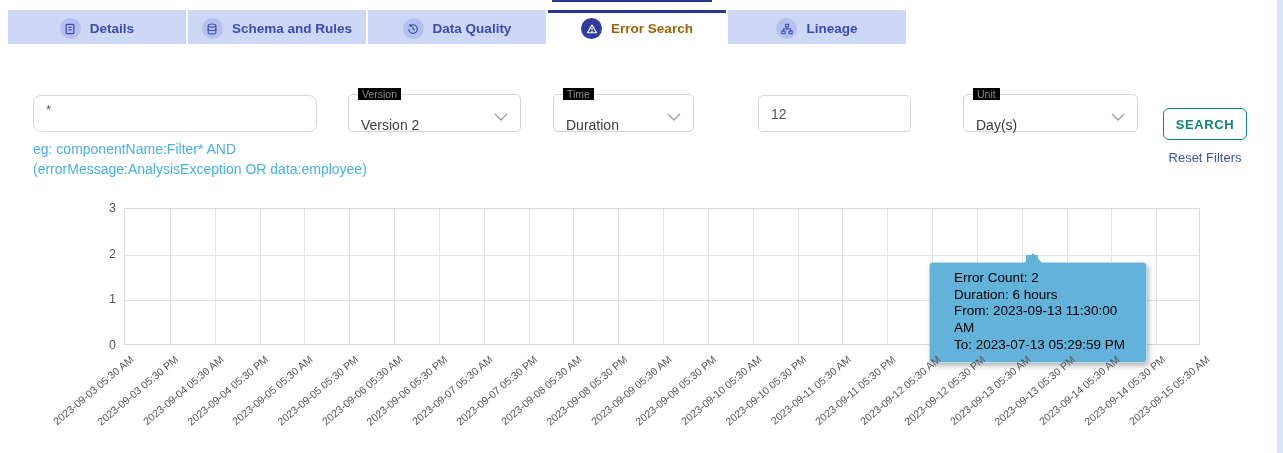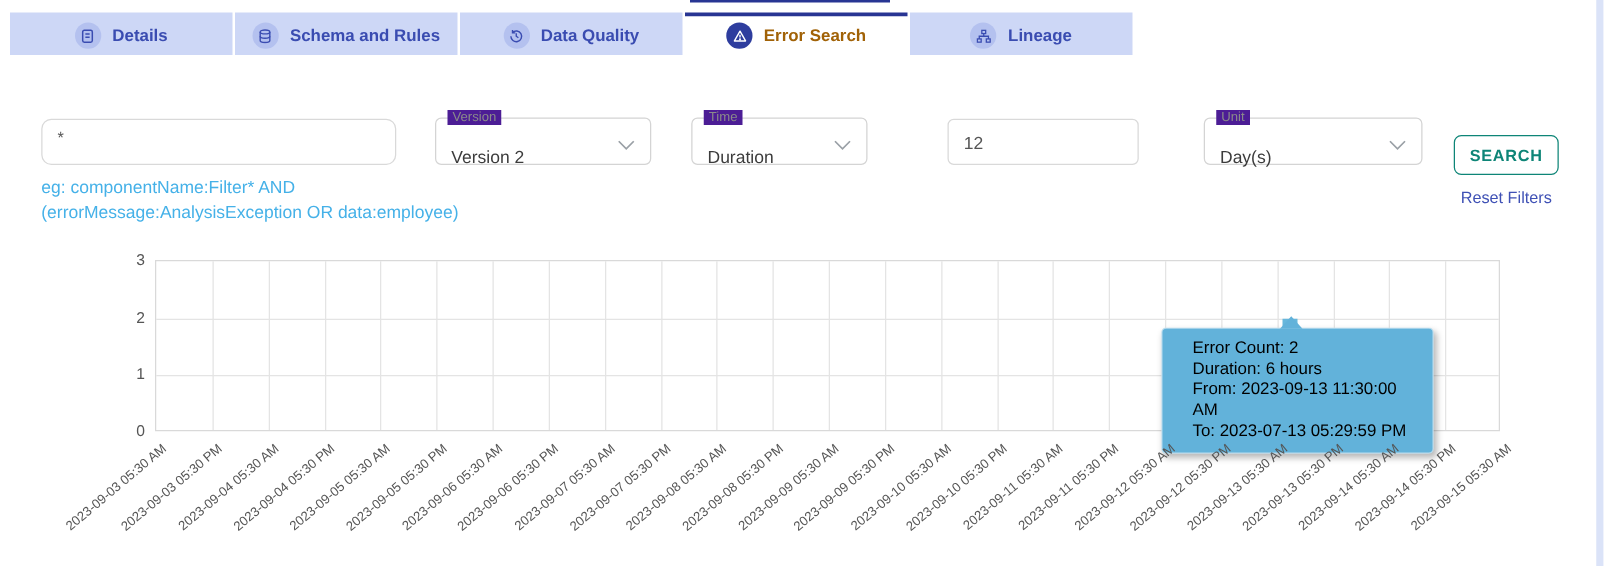--- a/index.html
+++ b/index.html
@@ -32,21 +32,21 @@
     font-family:"Liberation Sans",sans-serif; font-size:13px; color:#555;
     padding:6px 12px; resize:none; outline:none; line-height:1.2;
   }
   .helper { position:absolute; left:33px; color:#45b1e8; font-size:14px; }
   .h1 { top:141px; } .h2 { top:161px; }
   .field {
     position:absolute; height:38px; border:1px solid #d4d4d4; border-radius:5px;
     background:#fff; cursor:pointer;
   }
   .field .flabel {
-    position:absolute; top:-7px; left:9px; background:#4c1d95; padding:0 4px;
+    position:absolute; top:-7px; left:9px; background:#000000; padding:0 4px;
     font-size:10.5px; color:#8a8a8a; line-height:12px;
   }
   .field .fvalue {
     position:absolute; left:12px; top:12px; height:100%; display:flex; align-items:center;
     font-size:14px; color:#3c3c3c;
   }
   .field .chev { position:absolute; right:12px; top:13px; color:#9aa0a6; }
   .plain-input {
     position:absolute; height:37px; border:1px solid #d9d9d9; border-radius:5px;
     background:#fff; font-family:"Liberation Sans",sans-serif; font-size:14px;

